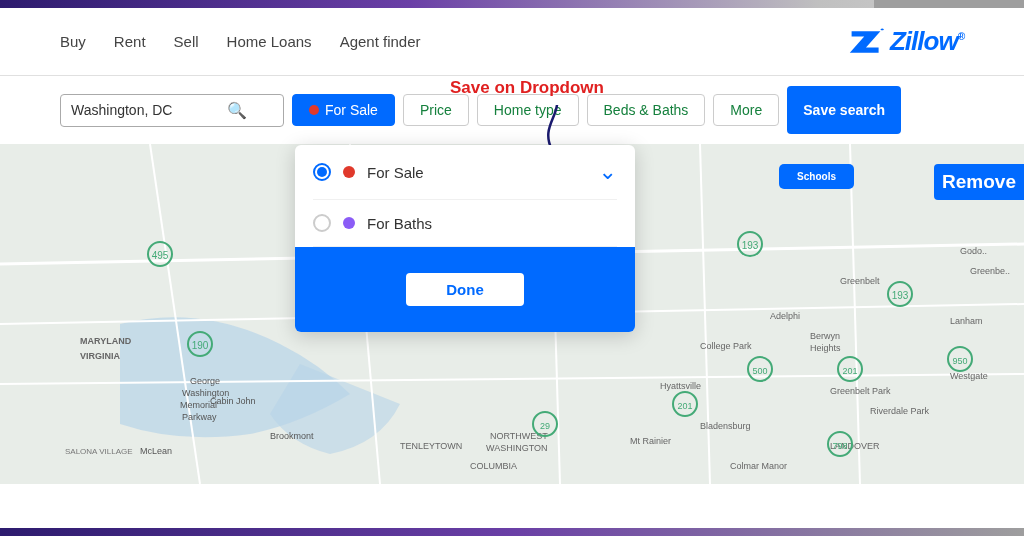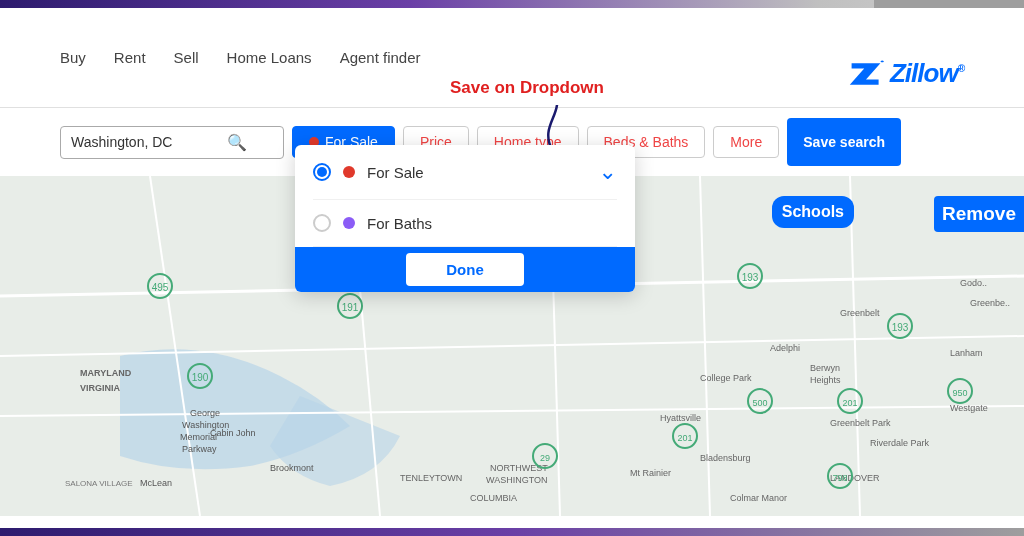--- a/index.html
+++ b/index.html
@@ -40,21 +40,20 @@
 
     
     .zillow-logo {
       display: flex;
       align-items: center;
       gap: 6px;
       font-size: 28px;
       font-weight: 700;
       color: #006aff;
       letter-spacing: -1px;
-      margin-top: 32px;
     }
     .zillow-logo .z-icon {
       width: 36px;
       height: 30px;
     }
 
     
     .annotation {
       position: absolute;
       top: 78px;
@@ -107,21 +106,21 @@
       font-size: 16px;
     }
 
     .filter-btn {
       padding: 7px 16px;
       border-radius: 4px;
       border: 1px solid #ccc;
       background: #fff;
       font-size: 14px;
       cursor: pointer;
-      color: #ef4444;
+      color: #15803d;
       font-weight: 500;
       white-space: nowrap;
     }
 
     .filter-btn.active {
       background: #006aff;
       color: #fff;
       border-color: #006aff;
       display: flex;
       align-items: center;
@@ -156,26 +155,26 @@
     }
 
     
     .map-svg { width: 100%; height: 100%; }
 
     
     .schools-btn {
       position: absolute;
       top: 20px;
       right: 170px;
-      padding: 7px 10px;
+      padding: 7px 18px;
       background: #006aff;
       color: #fff;
       border: none;
-      border-radius: 12px;
-      font-size: 16px;
+      border-radius: 5px;
+      font-size: 10px;
       font-weight: 600;
       cursor: pointer;
     }
     .remove-btn {
       position: absolute;
       top: 20px;
       right: 70px;
       padding: 7px 8px;
       background: #006aff;
       color: #ffffff;
@@ -225,21 +224,21 @@
     }
     .radio-circle.selected::after {
       content: '';
       width: 10px; height: 10px;
       border-radius: 50%;
       background: #006aff;
     }
 
     .dropdown-footer {
       background: #006aff;
-      padding: 6px;
+      padding: 26px;
       display: flex;
       justify-content: center;
     }
     .done-btn {
       background: #fff;
       color: #006aff;
       border: none;
       border-radius: 4px;
       padding: 8px 40px;
       font-size: 15px;

